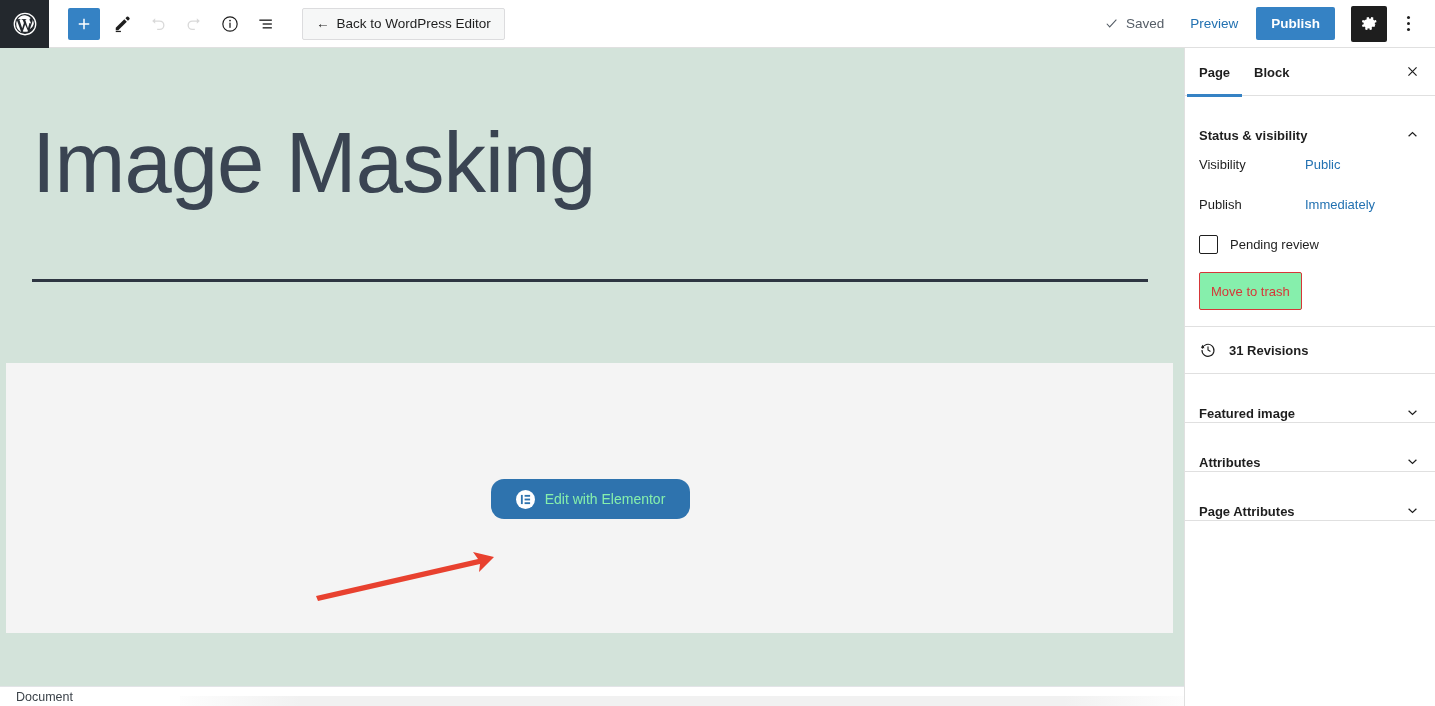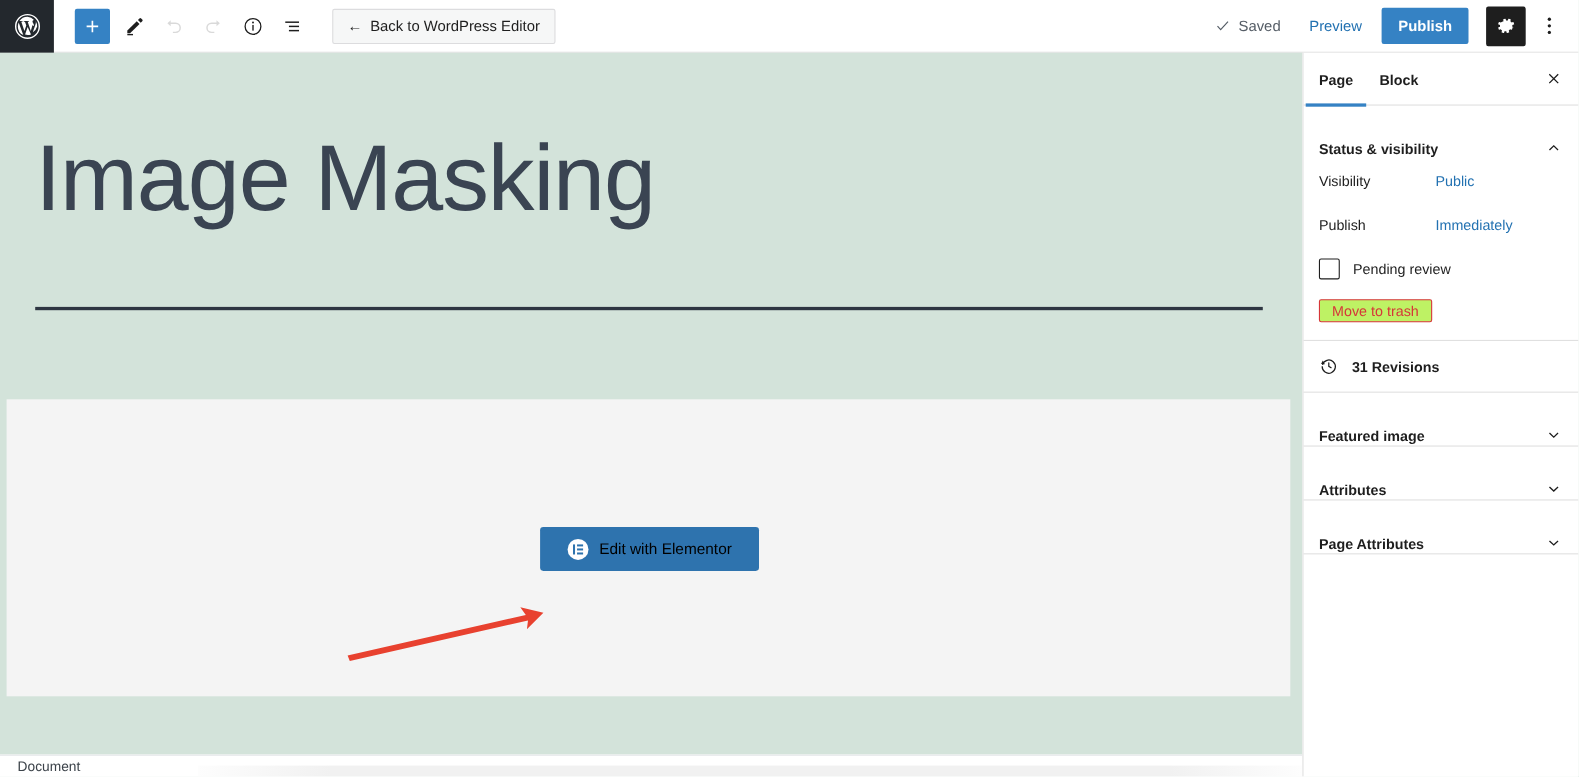--- a/index.html
+++ b/index.html
@@ -109,22 +109,22 @@
     width: 1116px; height: 3px; background: #2e3642;
   }
   .content-block {
     position: absolute; left: 6px; top: 315px;
     width: 1167px; height: 270px;
     background: #f4f4f4;
   }
   .elementor-btn {
     position: absolute; left: 485px; top: 116px;
     width: 199px; height: 40px;
-    background: #2e73ae; color: #000000;
-    border: none; border-radius: 3px;
+    background: #2e73ae; color: #86efac;
+    border: none; border-radius: 13px;
     display: flex; align-items: center; justify-content: center; gap: 10px;
     font-size: 14px; cursor: pointer;
   }
   .el-icon {
     width: 19px; height: 19px; border-radius: 50%;
     background: #fff; display: flex; align-items: center; justify-content: center;
     flex: 0 0 auto;
   }
   .arrow-svg { position: absolute; left: 310px; top: 498px; pointer-events: none; }
 
@@ -193,23 +193,23 @@
     border: none; cursor: pointer; padding: 0; text-align: left;
   }
   .check-row { display: flex; align-items: center; gap: 12px; height: 36px; margin-top: 2px; }
   .checkbox {
     width: 19px; height: 19px; border: 1.5px solid #1e1e1e;
     background: #fff; border-radius: 2px; cursor: pointer; flex: 0 0 auto;
   }
   .check-label { font-size: 13px; color: #1e1e1e; }
   .trash-btn {
     margin-top: 10px;
-    height: 21px; padding: 0 11px;
+    height: 38px; padding: 0 11px;
     border: 1px solid #d63638; color: #d63638;
-    background: #bef264; border-radius: 2px;
+    background: #86efac; border-radius: 2px;
     font-size: 13px; cursor: pointer;
   }
 
   .revisions {
     display: flex; align-items: center; gap: 12px;
     padding: 0 14px; height: 47px;
     font-size: 13px; font-weight: bold; color: #1e1e1e;
     cursor: pointer; border-bottom: 1px solid #e0e0e0;
   }
   .chev { display: block; }

